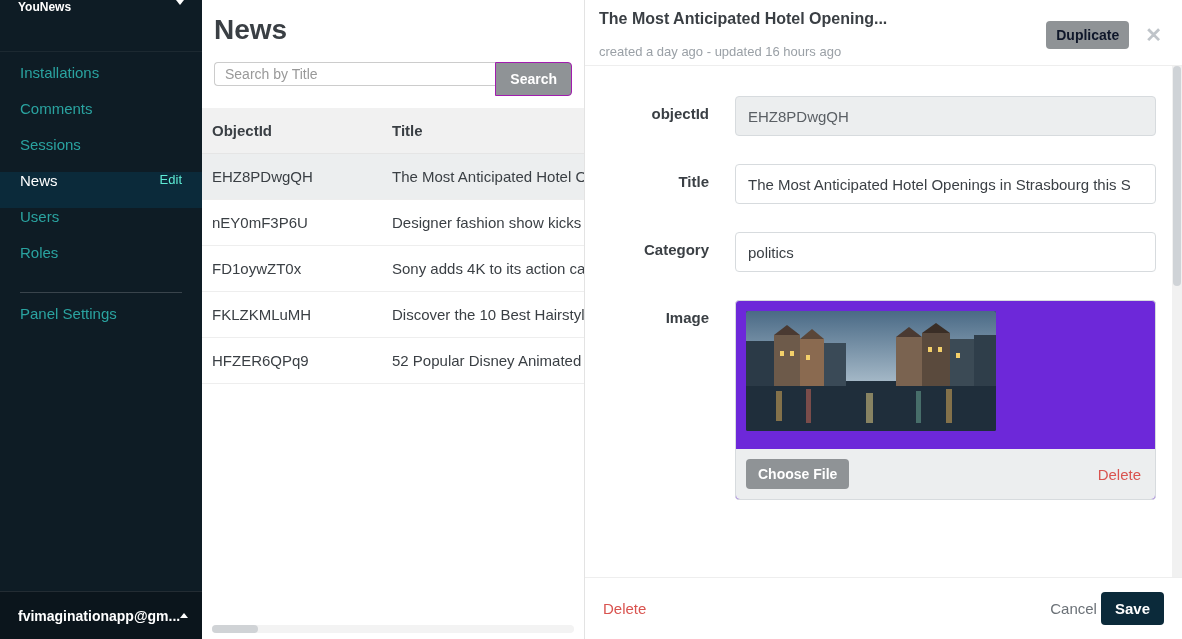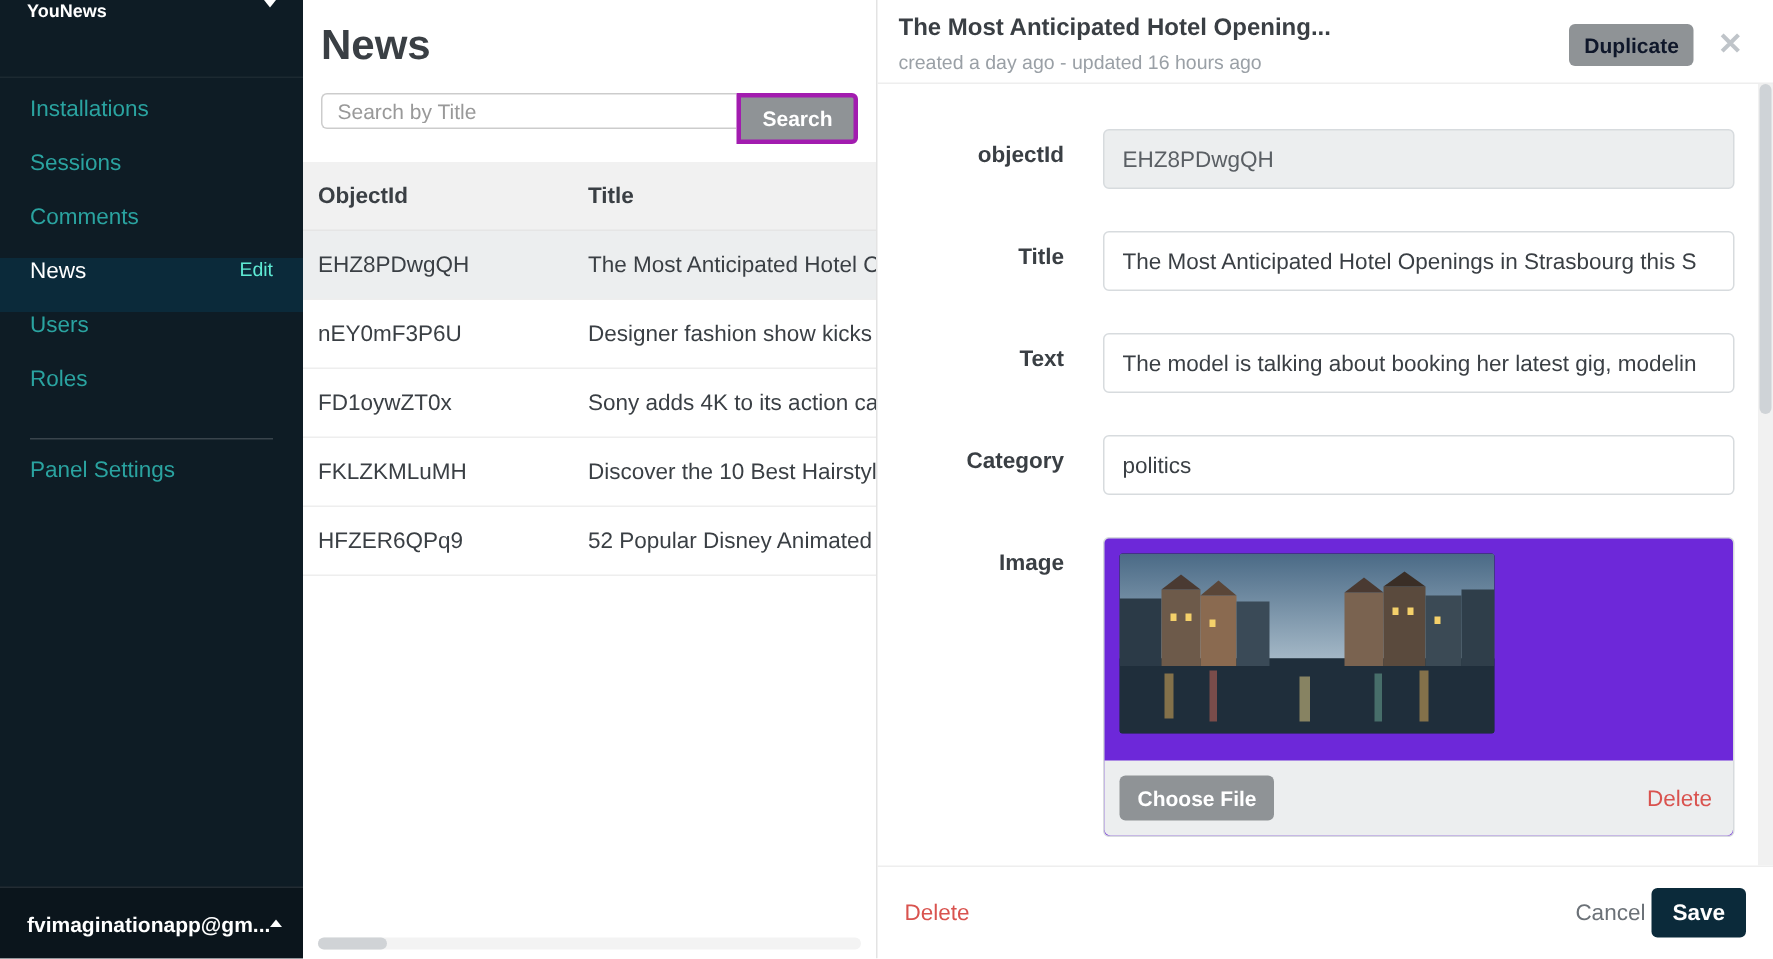--- a/index.html
+++ b/index.html
@@ -19,38 +19,38 @@
   .sidebar-footer { height:48px; border-top:1px solid rgba(255,255,255,0.1); background:#0b151c; display:flex; align-items:center; justify-content:space-between; padding:0 18px; font-size:14px; font-weight:600; cursor:pointer; }
   .caret-up { width:0; height:0; border-left:4px solid transparent; border-right:4px solid transparent; border-bottom:5px solid #fff; }
 
   
   .list-panel { width:383px; border-right:1px solid #e3e3e3; display:flex; flex-direction:column; background:#fff; position:relative; }
   .list-header { padding:14px 12px 6px 12px; }
   .list-title { font-size:28px; font-weight:600; color:#3a3f44; margin:0; }
   .search-row { display:flex; padding:10px 12px 12px 12px; }
   .search-input { flex:1; height:24px; border:1px solid #ccc; border-right:none; border-radius:4px 0 0 4px; padding:0 10px; font-size:14px; color:#666; outline:none; }
   .search-input::placeholder { color:#999; }
-  .search-btn { height:34px; padding:0 14px; background:#8f9396; border:3px solid #a21caf; color:#fff; font-size:14px; font-weight:600; border-radius:0 4px 4px 0; cursor:pointer; }
+  .search-btn { height:34px; padding:0 14px; background:#8f9396; border:1px solid #a21caf; color:#fff; font-size:14px; font-weight:600; border-radius:0 4px 4px 0; cursor:pointer; }
 
   .table-wrap { flex:1; overflow:hidden; position:relative; }
   table.data { width:630px; border-collapse:collapse; table-layout:fixed; }
   table.data th { text-align:left; font-weight:700; font-size:15px; color:#3a3f44; padding:14px 10px; background:#f1f1f1; border-bottom:1px solid #e5e5e5; }
   table.data td { padding:14px 10px; font-size:15px; color:#3a3f44; border-bottom:1px solid #eee; white-space:nowrap; overflow:hidden; text-overflow:ellipsis; }
   table.data tr.selected { background:#eceeef; }
   .col-id { width:180px; }
 
   .hscroll-track { position:absolute; left:10px; right:10px; bottom:6px; height:8px; background:#f3f3f3; border-radius:4px; }
   .hscroll-thumb { position:absolute; left:0; top:0; width:46px; height:8px; background:#d0d3d6; border-radius:4px; cursor:pointer; }
 
   
   .detail-panel { flex:1; display:flex; flex-direction:column; min-width:0; }
   .detail-header { padding:10px 14px 6px 14px; border-bottom:1px solid #eee; display:flex; align-items:flex-start; gap:10px; }
   .detail-header .titles { flex:1; min-width:0; }
   .detail-title { font-size:16px; font-weight:700; color:#3a3f44; white-space:nowrap; overflow:hidden; text-overflow:ellipsis; margin:0; }
-  .detail-sub { font-size:13px; color:#9aa0a6; margin-top:6px; }
+  .detail-sub { font-size:13px; color:#9aa0a6; margin-top:16px; }
   .dup-btn { background:#8f9396; border:none; color:#0f172a; font-weight:600; font-size:14px; padding:6px 10px; border-radius:4px; cursor:pointer; align-self:center; }
   .close-x { font-size:20px; color:#bfc4c9; cursor:pointer; padding:4px 6px; align-self:center; font-weight:700; }
 
   .detail-body-wrap { flex:1; display:flex; min-height:0; }
   .detail-body { flex:1; overflow-y:auto; padding:30px 16px 10px 16px; }
   .vscroll-track { width:10px; background:#f1f1f1; position:relative; }
   .vscroll-thumb { position:absolute; top:0; left:1px; width:8px; height:220px; background:#cfd3d7; border-radius:4px; cursor:pointer; }
 
   .form-row { display:flex; align-items:flex-start; margin-bottom:28px; }
   .form-label { width:134px; text-align:right; padding-right:26px; padding-top:9px; font-size:15px; font-weight:600; color:#3a3f44; }
@@ -77,24 +77,24 @@
 <aside class="sidebar">
   <div class="sidebar-header">
     <span>YouNews</span>
     <span class="caret-down"></span>
   </div>
   <nav class="sidebar-nav">
     <div class="sidebar-item">
       <span>Installations</span>
     </div>
     <div class="sidebar-item">
+      <span>Comments</span>
+    </div>
+    <div class="sidebar-item">
       <span>Sessions</span>
-    </div>
-    <div class="sidebar-item">
-      <span>Comments</span>
     </div>
     <div class="sidebar-item active">
       <span>News</span>
       <span class="edit-tag">Edit</span>
     </div>
     <div class="sidebar-item">
       <span>Users</span>
     </div>
     <div class="sidebar-item">
       <span>Roles</span>
@@ -175,26 +175,20 @@
         </div>
       </div>
 
       <div class="form-row">
         <div class="form-label">Title</div>
         <div class="form-field">
           <input class="text-input" value="The Most Anticipated Hotel Openings in Strasbourg this S" style="">
         </div>
       </div>
 
-      <div class="form-row">
-        <div class="form-label">Text</div>
-        <div class="form-field">
-          <input class="text-input" value="The model is talking about booking her latest gig, modelin" style="">
-        </div>
-      </div>
 
       <div class="form-row">
         <div class="form-label">Category</div>
         <div class="form-field">
           <input class="text-input" value="politics" style="">
         </div>
       </div>
 
       <div class="form-row">
         <div class="form-label">Image</div>

